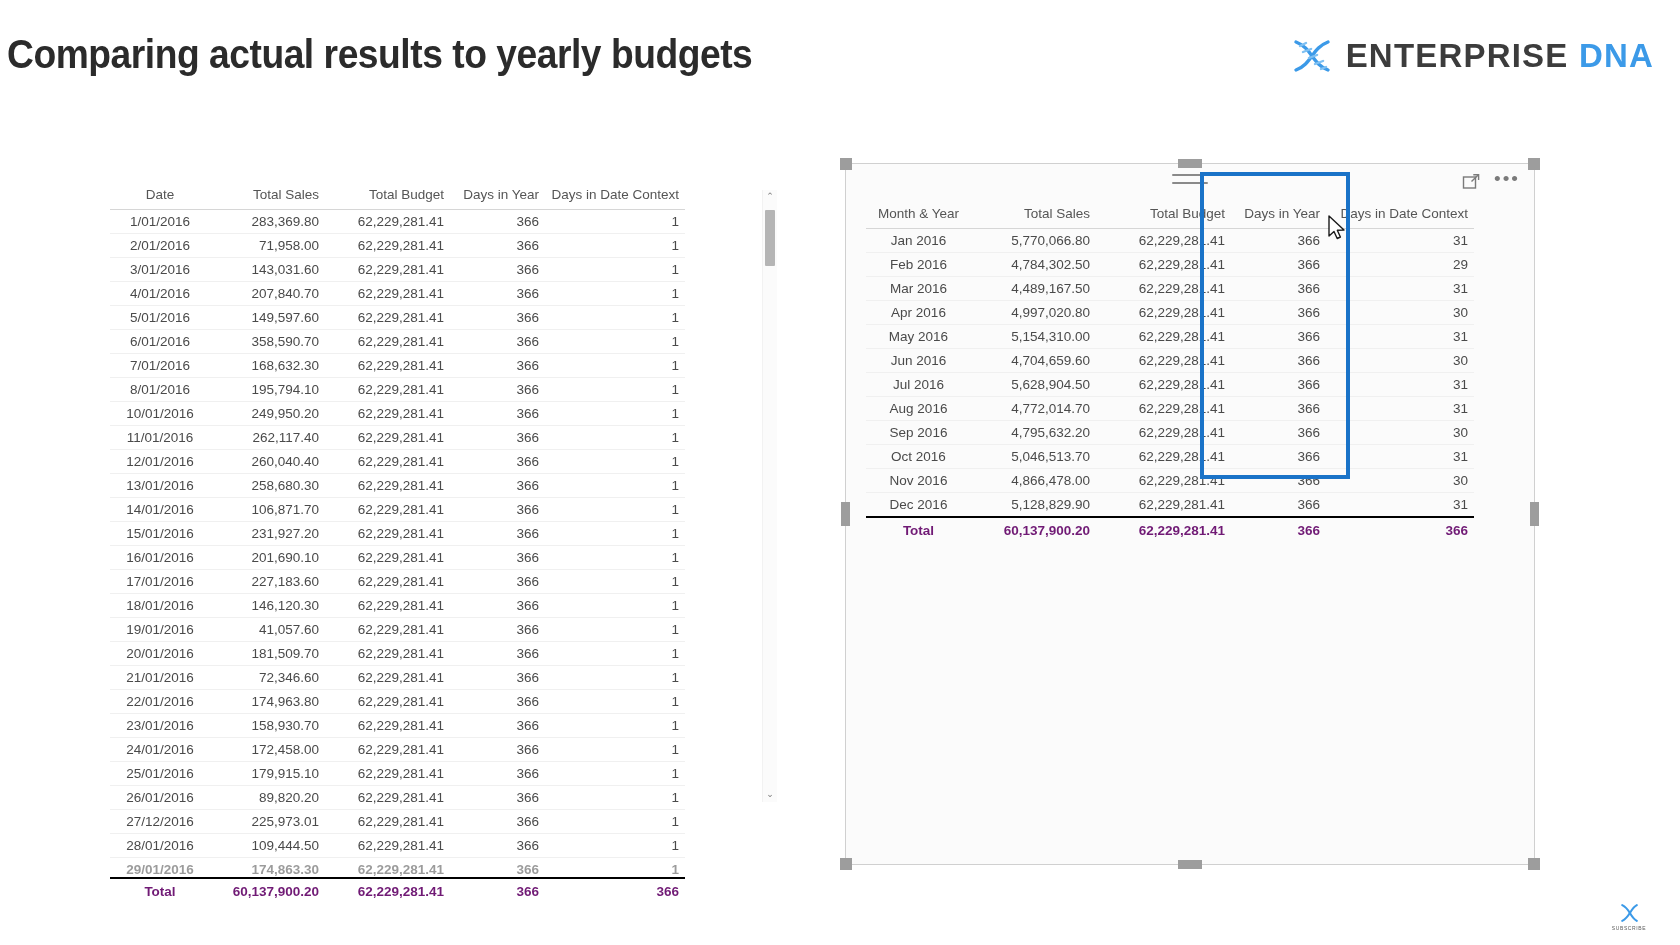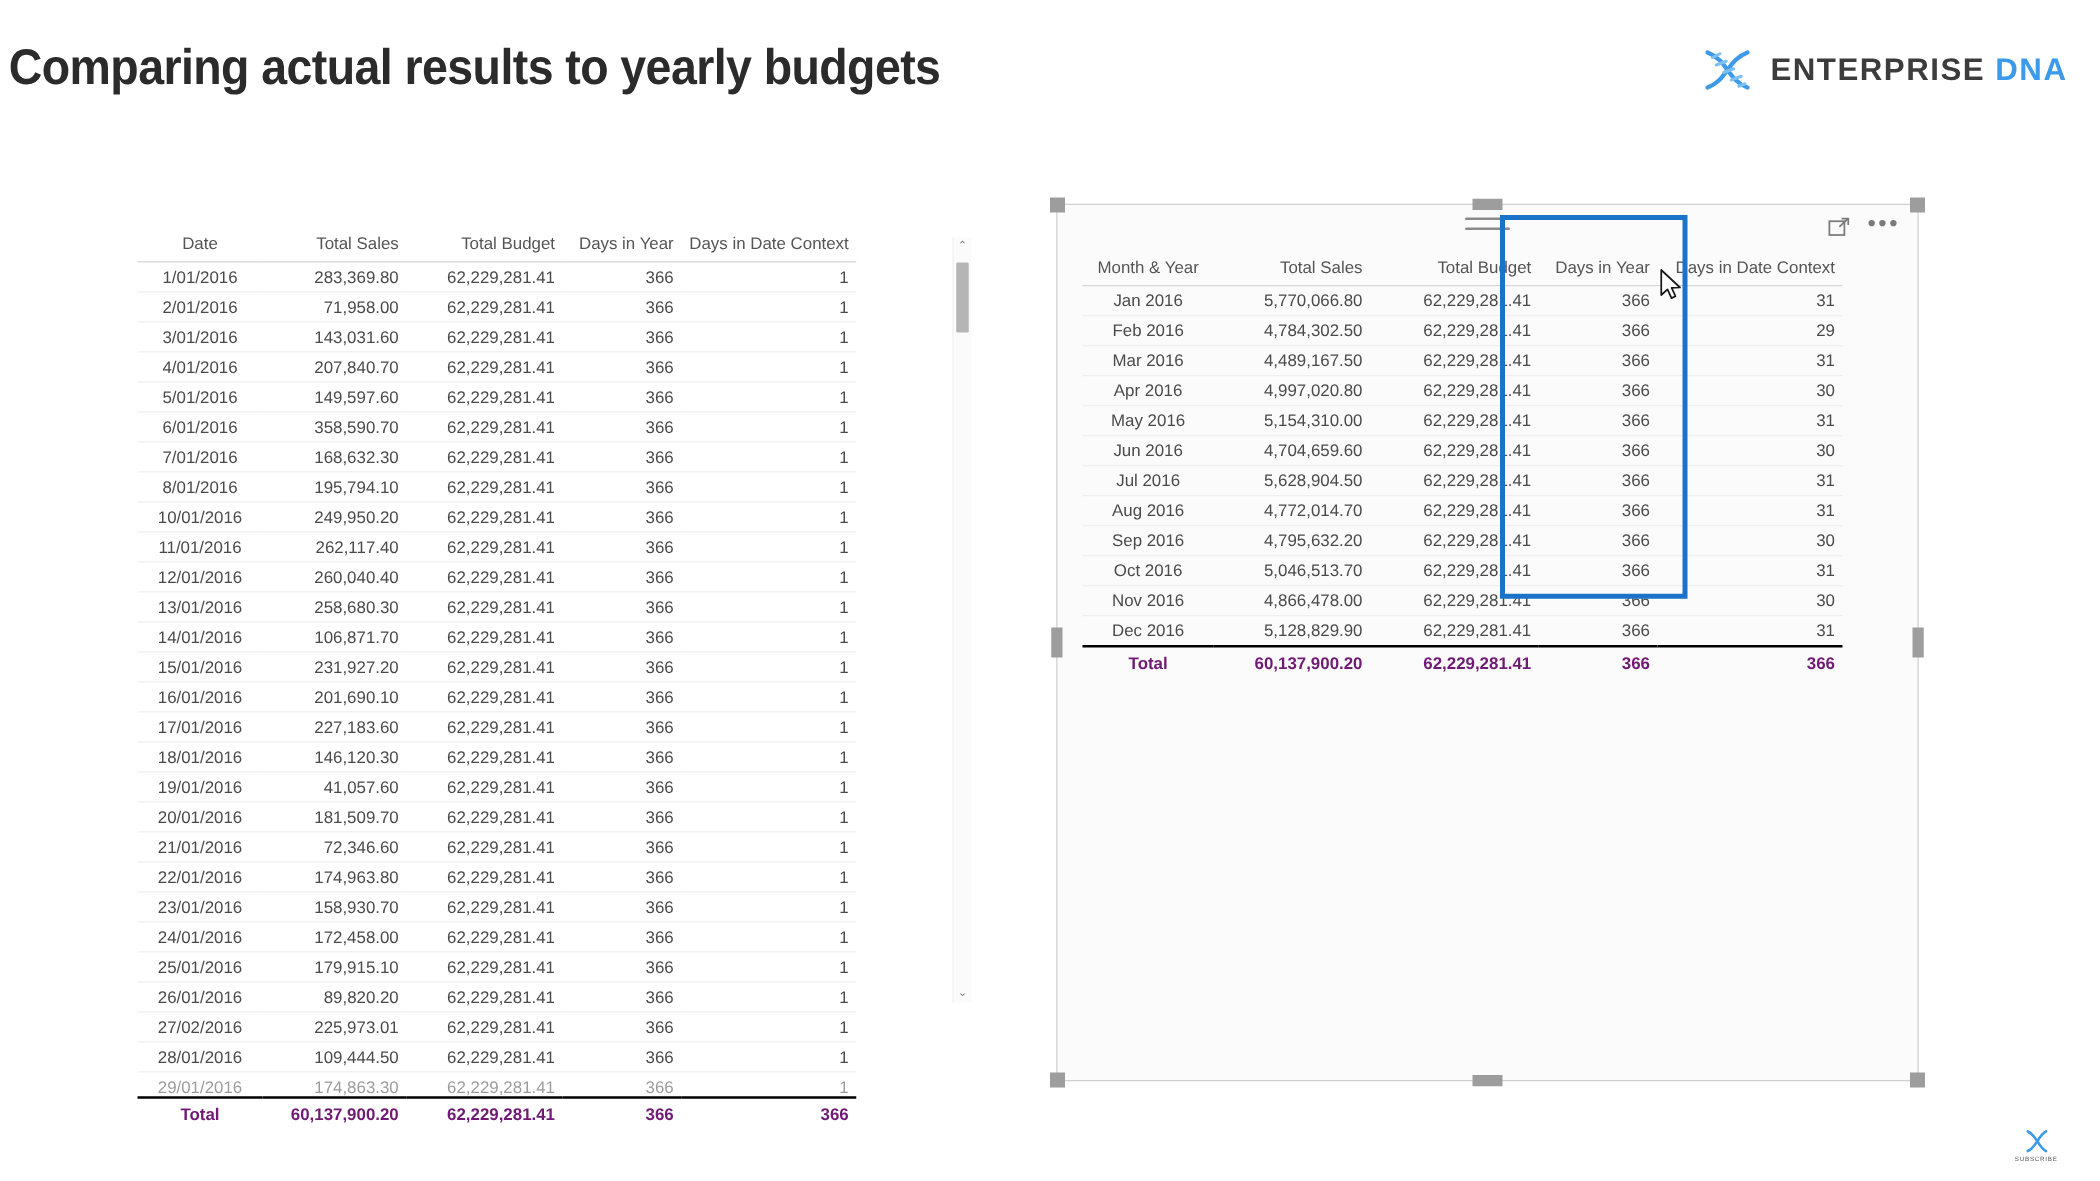--- a/index.html
+++ b/index.html
@@ -30,21 +30,21 @@
   }
   #brand-logo {
     position: absolute;
     right: 26px;
     top: 36px;
     display: flex;
     align-items: center;
     gap: 12px;
   }
   #brand-logo .brand-text {
-    font-size: 25px;
+    font-size: 33px;
     font-weight: bold;
     letter-spacing: 1.2px;
     white-space: nowrap;
   }
   .brand-enterprise { color: #3c3c3c; }
   .brand-dna { color: #3c9ae8; }
 
   
   .pbi-table {
     position: absolute;
@@ -439,34 +439,34 @@
           <td class="col-num">1</td>
         </tr>
         <tr>
           <td class="col-text">26/01/2016</td>
           <td class="col-num">89,820.20</td>
           <td class="col-num">62,229,281.41</td>
           <td class="col-num">366</td>
           <td class="col-num">1</td>
         </tr>
         <tr>
-          <td class="col-text">27/02/2016</td>
+          <td class="col-text">27/12/2016</td>
           <td class="col-num">225,973.01</td>
           <td class="col-num">62,229,281.41</td>
           <td class="col-num">366</td>
           <td class="col-num">1</td>
         </tr>
         <tr>
           <td class="col-text">28/01/2016</td>
           <td class="col-num">109,444.50</td>
           <td class="col-num">62,229,281.41</td>
           <td class="col-num">366</td>
           <td class="col-num">1</td>
         </tr>
-        <tr style="opacity: 0.55;">
+        <tr style="opacity: 0.55; font-weight: bold;">
           <td class="col-text" style="padding-bottom: 0px;">29/01/2016</td>
           <td class="col-num" style="padding-bottom: 0px;">174,863.30</td>
           <td class="col-num" style="padding-bottom: 0px;">62,229,281.41</td>
           <td class="col-num" style="padding-bottom: 0px;">366</td>
           <td class="col-num" style="padding-bottom: 0px;">1</td>
         </tr>
         <tr class="total-row">
           <td class="col-text">Total</td>
           <td class="col-num">60,137,900.20</td>
           <td class="col-num">62,229,281.41</td>

